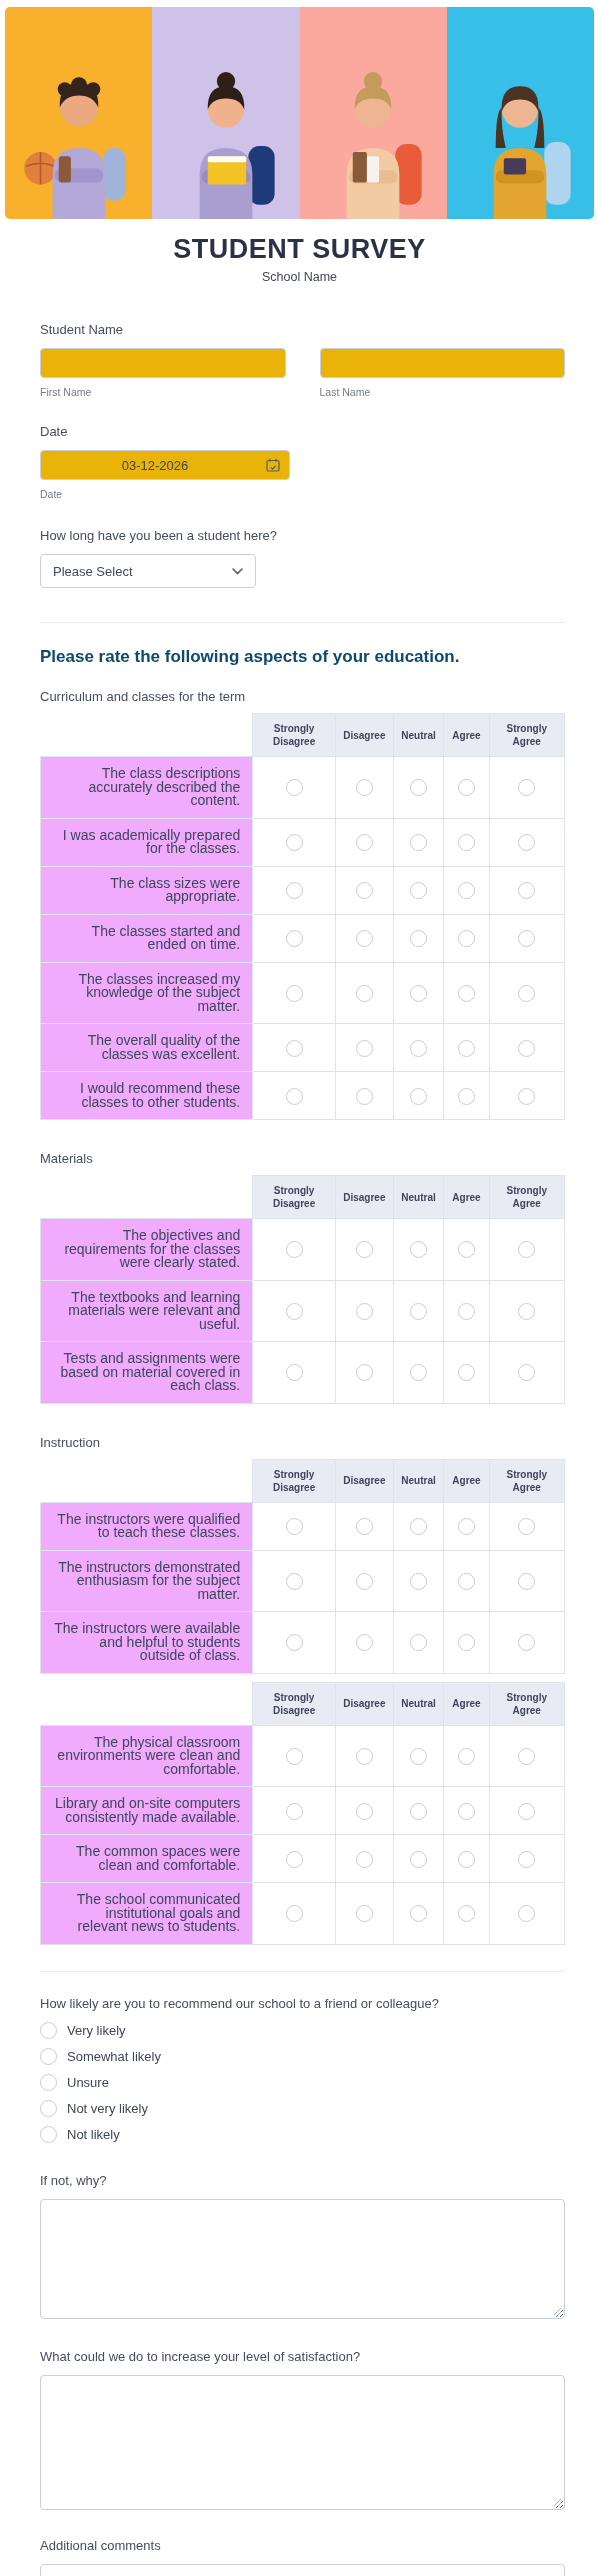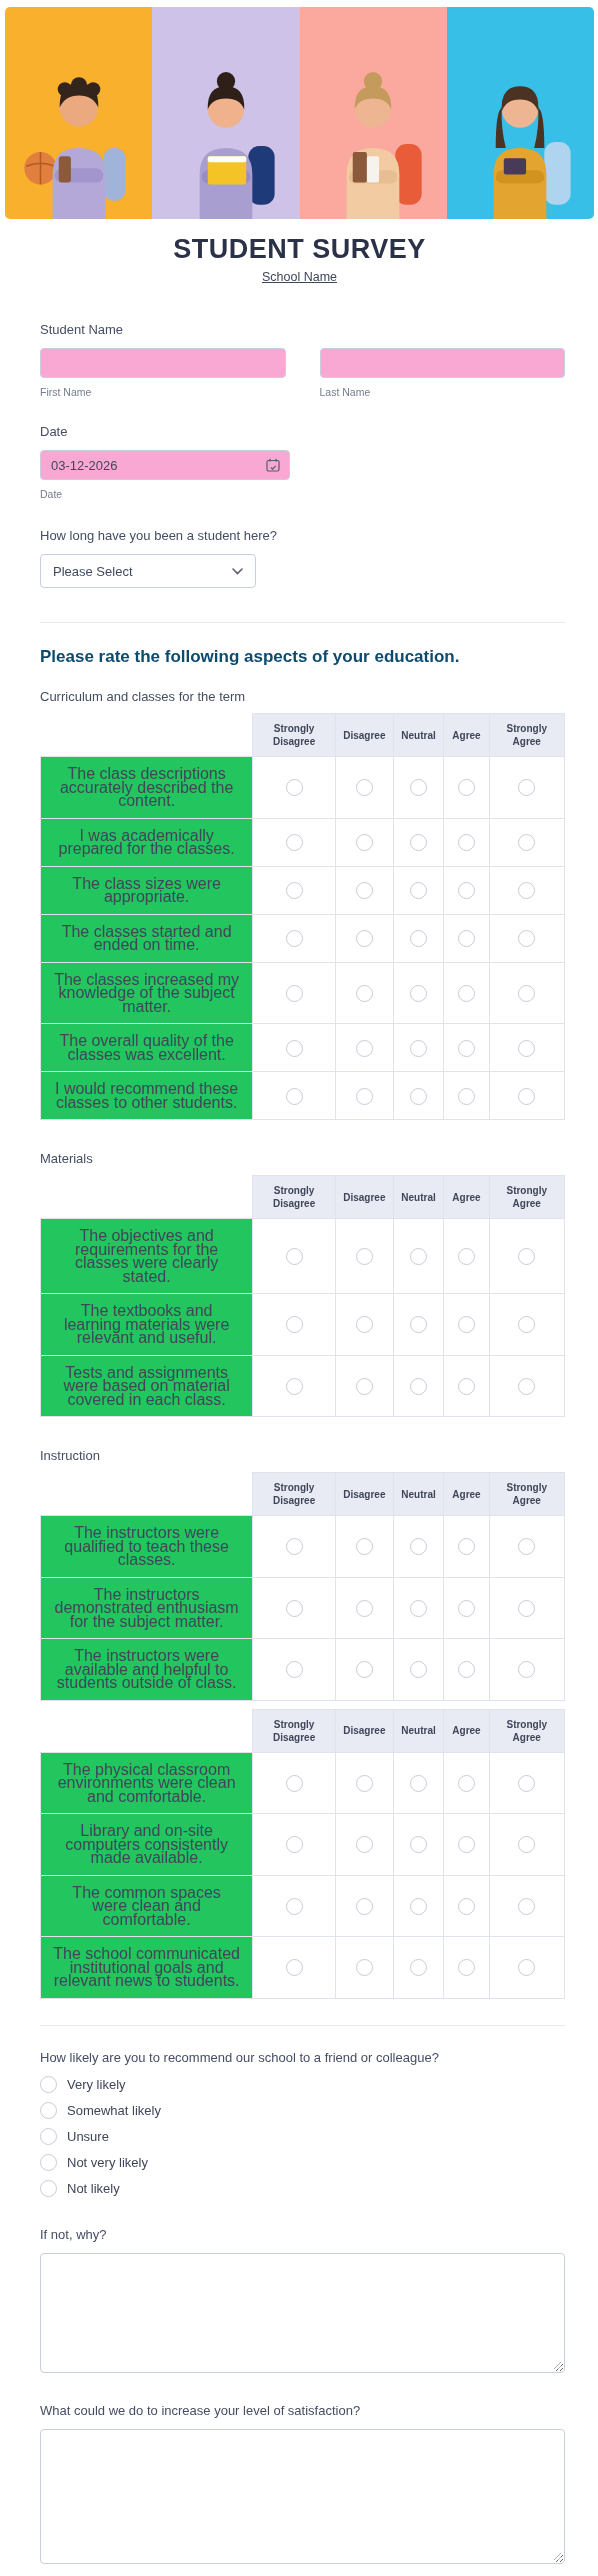--- a/index.html
+++ b/index.html
@@ -7,28 +7,28 @@
   .page{width:599px;min-height:2576px;background:#fff;box-sizing:border-box;}
 
   
   .banner{margin:7px 5px 0;height:212px;display:flex;border-radius:5px;overflow:hidden;}
   .panel{flex:1;position:relative;}
   .p1{background:#f9b02c;} .p2{background:#cfc2e8;} .p3{background:#fba89e;} .p4{background:#38bfe8;}
   .panel svg{position:absolute;bottom:0;left:50%;transform:translateX(-50%);height:152px;}
 
   
   .title{margin-top:15px;text-align:center;font-size:27px;font-weight:bold;color:#2b3247;letter-spacing:0.5px;}
-  .subtitle{margin-top:5px;text-align:center;font-size:12.5px;color:#3f4659;text-decoration:underline;}
+  .subtitle{margin-top:5px;text-align:center;font-size:12.5px;color:#3f4659;}
 
   
   .form{padding:0 34px 0 40px;}
   .flabel{font-size:13px;color:#454d63;font-weight:500;line-height:16px;margin-top:19px;}
   .sublabel{font-size:10.5px;color:#757c8d;margin-top:8px;}
   .tinput{box-sizing:border-box;height:30px;width:100%;border:1px solid #c9cede;border-radius:4px;
-          font-family:inherit;font-size:13px;color:#3f4659;padding:12px 10px;outline:none;background:#f9a8d4;}
+          font-family:inherit;font-size:13px;color:#3f4659;padding:12px 10px;outline:none;background:#eab308;text-align:center;}
   .row2{display:flex;gap:34px;margin-top:10px;}
   .col{flex:1;}
   .b-name{margin-top:38px;}
   .b-date{margin-top:26px;}
   .b-select{margin-top:28px;}
   .datewrap{position:relative;width:250px;margin-top:10px;}
   .datewrap .tinput{padding-right:30px;}
   .cal{position:absolute;right:9px;top:7px;}
   .selectbox{box-sizing:border-box;margin-top:10px;width:216px;height:34px;border:1px solid #c9cede;border-radius:4px;
              display:flex;align-items:center;justify-content:space-between;padding:0 12px;cursor:pointer;}
@@ -39,21 +39,21 @@
   
   .sec-title{margin-top:30px;font-size:13px;color:#454d63;line-height:17px;}
   .sec-title.first{margin-top:22px;}
   table.rate{width:100%;border-collapse:collapse;margin-top:8px;table-layout:fixed;padding-left:9px;}
   table.rate col.cq{width:40.5%;} table.rate col.c1{width:15.8%;} table.rate col.c2{width:11%;}
   table.rate col.c3{width:9.7%;} table.rate col.c4{width:8.6%;} table.rate col.c5{width:14.4%;}
   table.rate th{background:#e9ebf4;border:1px solid #dfe3ec;font-size:10px;font-weight:bold;color:#3f4659;
                 padding:8px 4px;line-height:13px;vertical-align:middle;}
   table.rate th.corner{background:transparent;border:none;}
   table.rate td{border:1px solid #dfe3ec;vertical-align:middle;text-align:center;background:#fff;}
-  table.rate td.q{background:#22c55e;text-align:center;font-size:16px;color:#3f4659;
+  table.rate td.q{background:#f0abfc;text-align:right;font-size:14px;color:#3f4659;
                   padding:10px 12px;line-height:13.5px;}
   .rdo{width:17px;height:17px;border-radius:50%;border:1px solid #c7ccd9;display:inline-block;
        background:#fff;box-sizing:border-box;vertical-align:middle;}
 
   
   .b-recommend{margin-top:24px;}
   .radio-list{margin-top:10px;}
   .radio-item{display:flex;align-items:center;gap:10px;margin-bottom:9px;cursor:pointer;}
   .radio-item span.txt{font-size:13px;color:#3f4659;}
 

